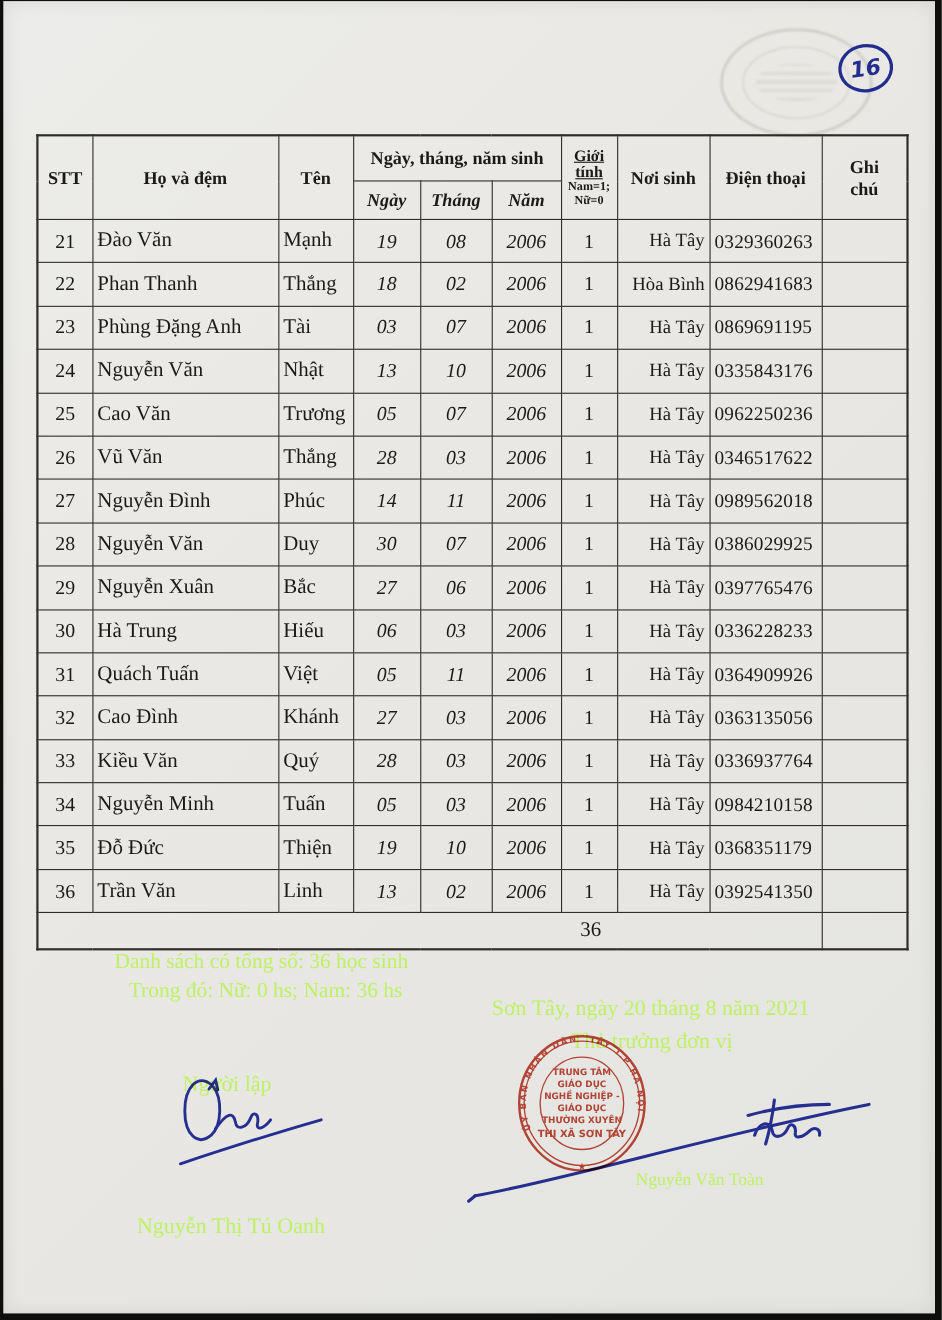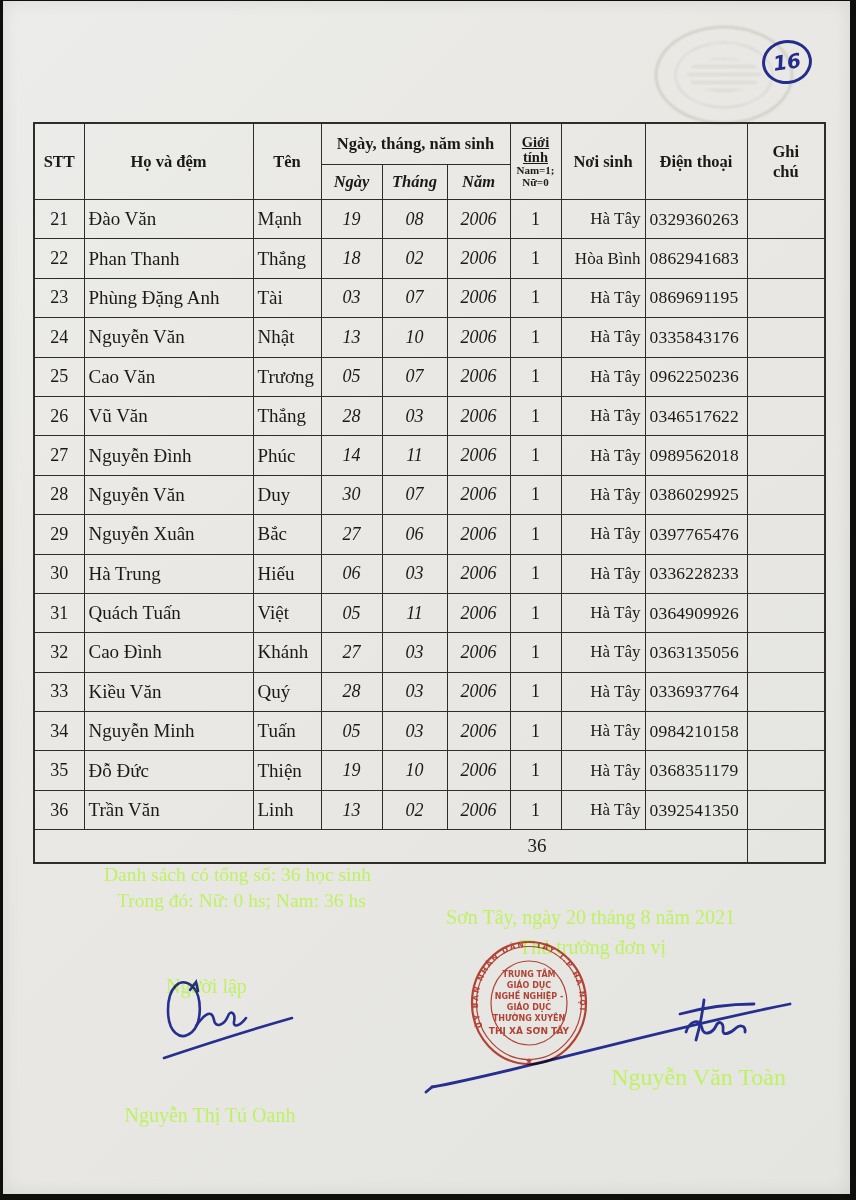--- a/index.html
+++ b/index.html
@@ -72,25 +72,25 @@
   tr.total-row td{position:relative;}
   .total-value{
     position:absolute;left:502px;top:50%;
     transform:translate(-50%,-50%);
     font-size:19px;
   }
   
   .doc-text{position:absolute;color:#bef264;}
   .summary-1{left:104px;top:864px;font-size:19.5px;}
   .summary-2{left:117px;top:890px;font-size:19.5px;}
-  .date-line{left:430px;top:906px;width:305px;text-align:right;font-size:20px;}
+  .date-line{left:447px;top:906px;width:305px;text-align:left;font-size:20px;}
   .right-title{left:440px;top:936px;width:305px;text-align:center;font-size:20px;}
   .left-title{left:166px;top:975px;font-size:20px;}
   .left-name{left:80px;top:1104px;width:260px;text-align:center;font-size:20px;}
-  .right-name{left:486px;top:1064px;width:300px;text-align:right;font-size:24px;}
+  .right-name{left:486px;top:1064px;width:300px;text-align:center;font-size:16px;}
   svg{position:absolute;overflow:visible;}
   .stamp-svg{mix-blend-mode:multiply;opacity:0.92;}
   .ink{mix-blend-mode:multiply;}
 </style>
 </head>
 <body>
 
 <div class="page">
   <div class="paper"></div>
 

